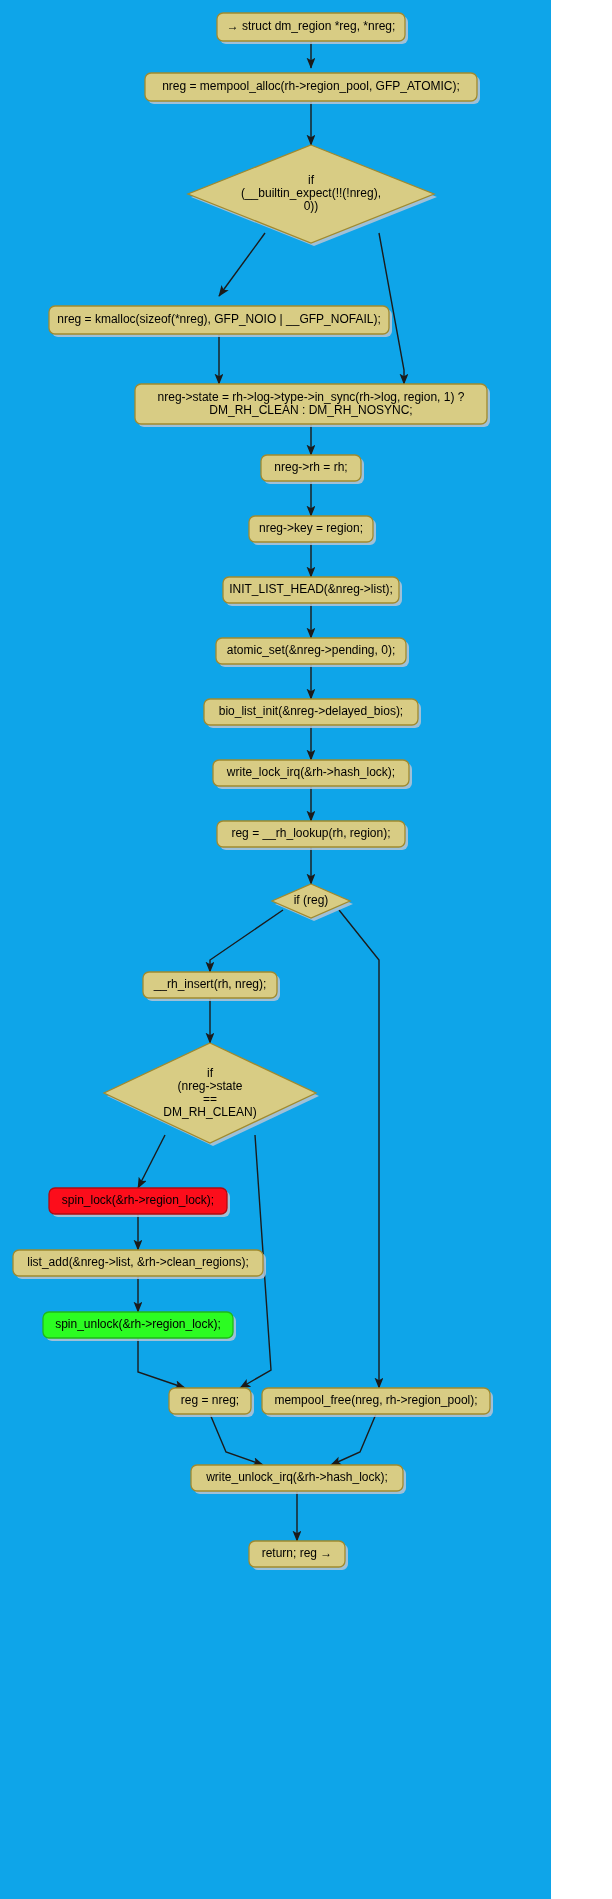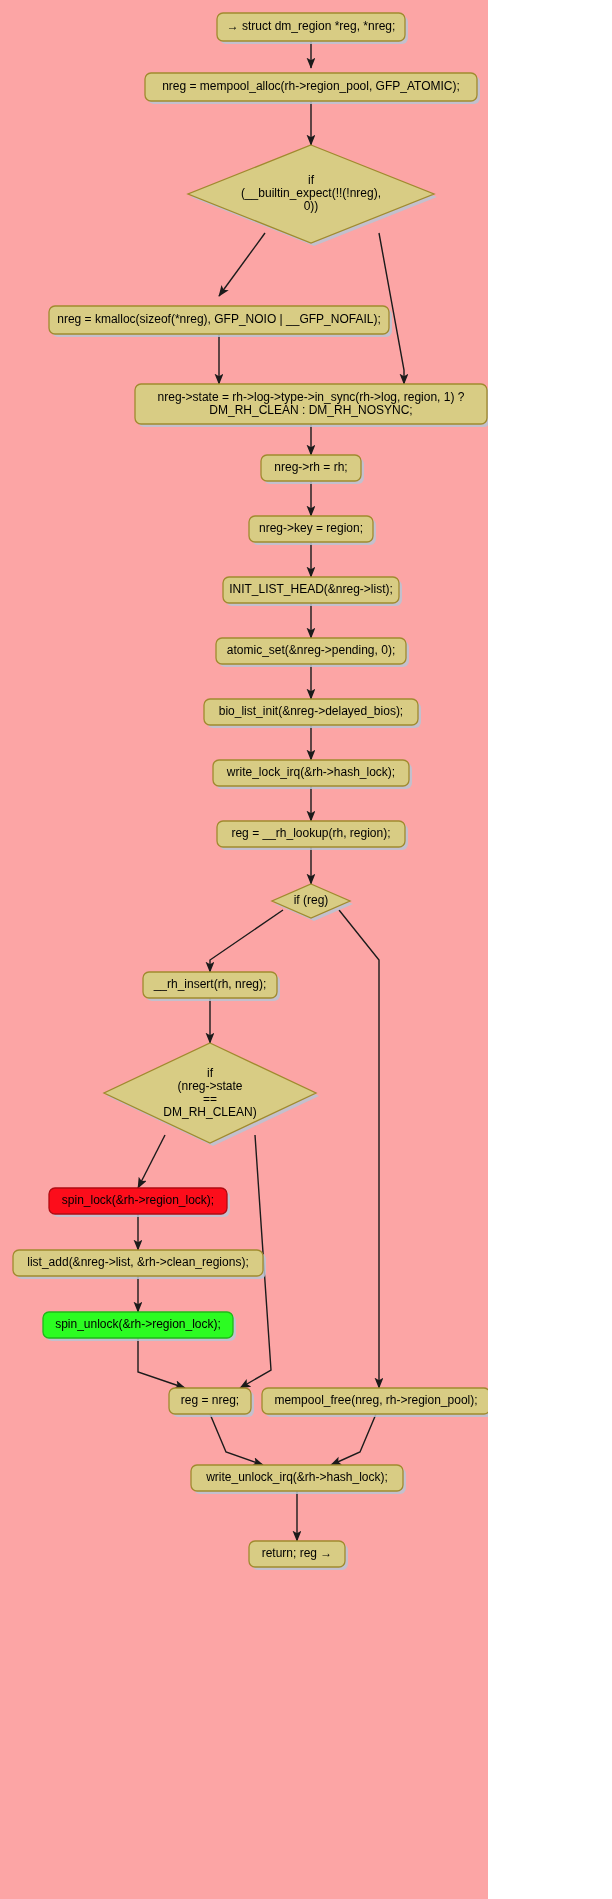--- a/index.html
+++ b/index.html
@@ -5,23 +5,23 @@
   html, body {
     margin: 0;
     padding: 0;
     background: #ffffff;
   }
   body {
     font-family: "Liberation Sans", sans-serif;
   }
   #flowchart-root {
     position: relative;
-    width: 488px;
+    width: 551px;
     height: 1899px;
-    background: #fca5a5;
+    background: #0ea5e9;
     overflow: hidden;
   }
   svg.chart-canvas {
     position: absolute;
     left: 0;
     top: 0;
     width: 612px;
     height: 1899px;
     display: block;
   }

